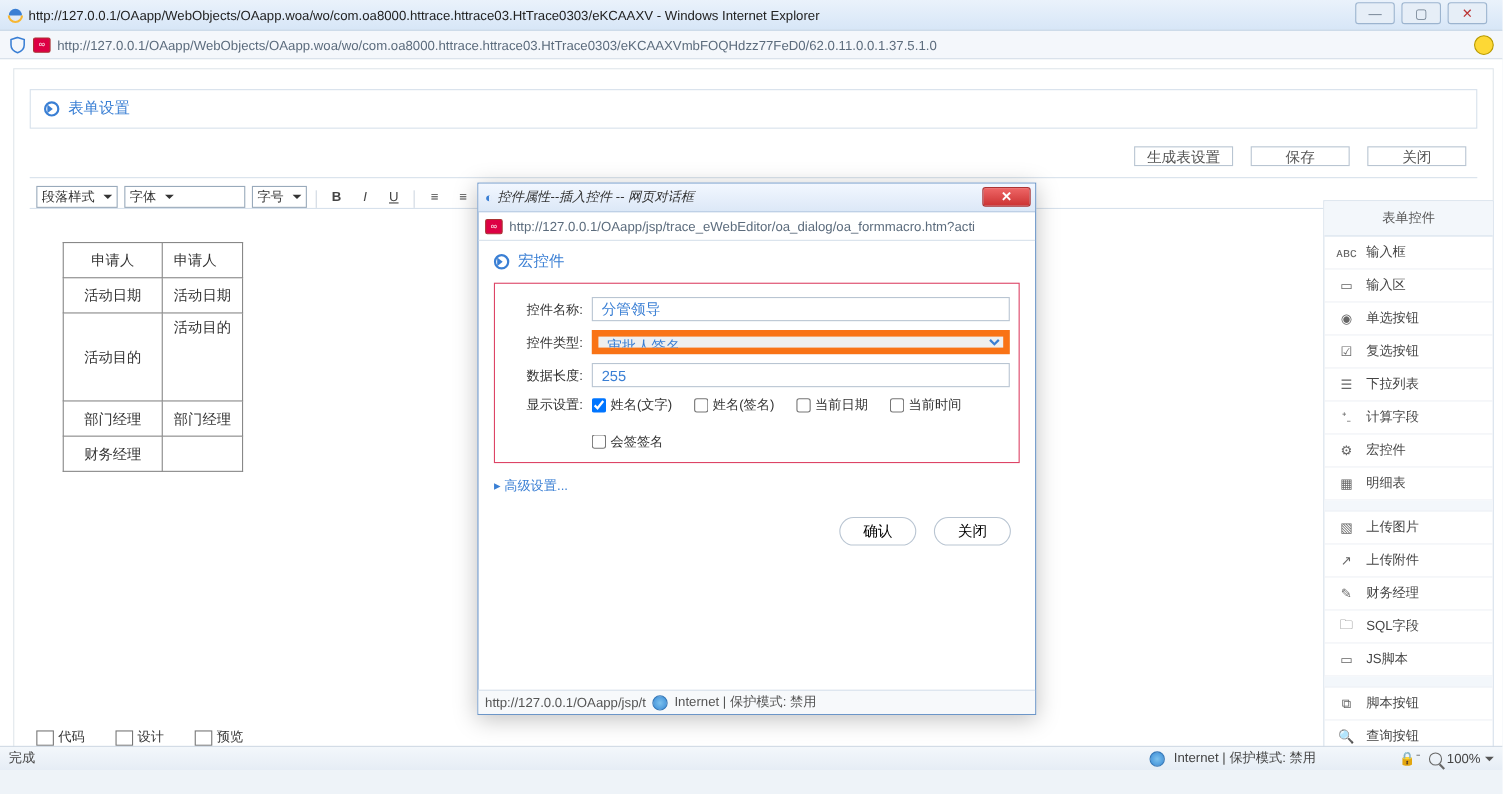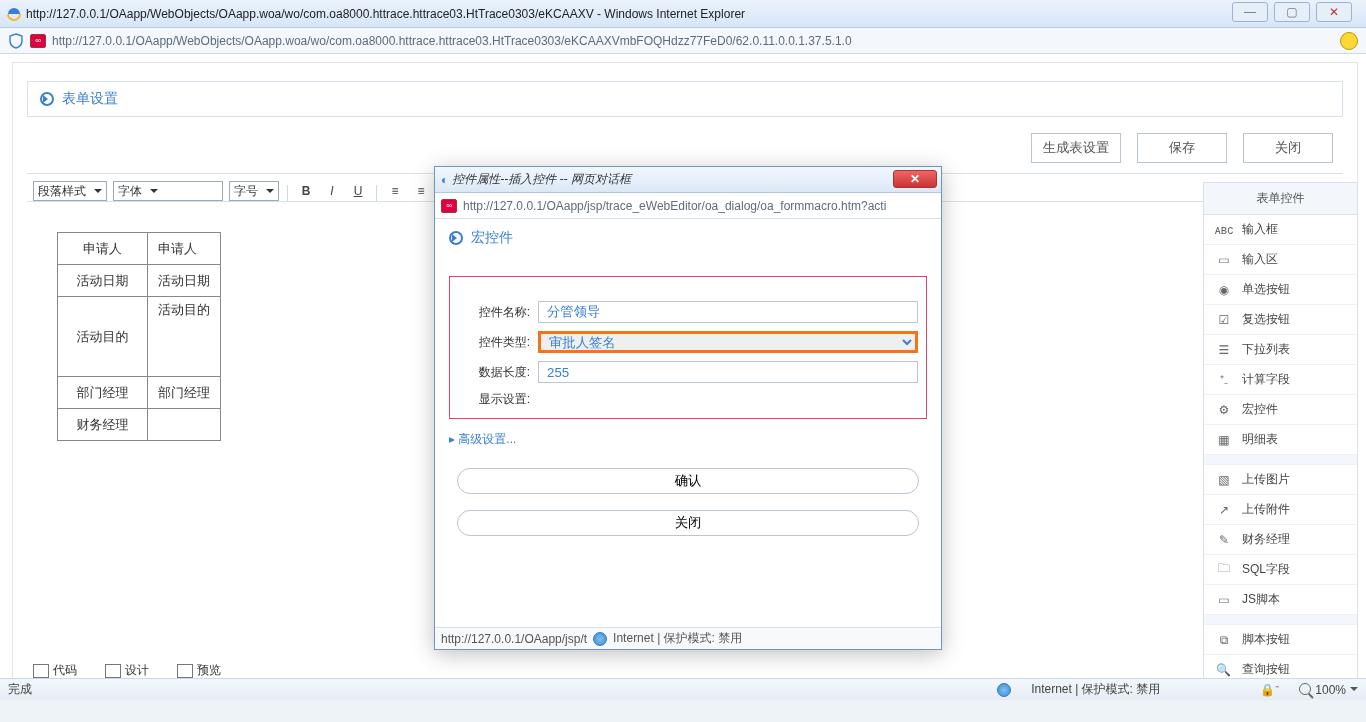--- a/index.html
+++ b/index.html
@@ -23,21 +23,21 @@
 .page { position: relative; height: 646px; background: #fff; }
 
 .page-inner { position: absolute; inset: 8px 8px 8px 12px; border: 1px solid #e0e6ec; background: #fff; }
 
 .panel-head { height: 36px; margin: 18px 14px 0; border: 1px solid #d7e1ec; display: flex; align-items: center; padding: 0 12px; }
 .panel-head .bullet, .dlg .bullet { width: 14px; height: 14px; border: 2px solid #3a7fd4; border-radius: 50%; margin-right: 8px; display: inline-flex; align-items: center; justify-content: center; }
 .panel-head .bullet::after, .dlg .bullet::after { content: ""; border: 4px solid transparent; border-left: 5px solid #3a7fd4; margin-left: 1px; }
 .panel-head .title { color: #3a7fd4; font-size: 14px; }
 
 .btnrow { display: flex; justify-content: flex-end; gap: 16px; padding: 16px 24px 10px; }
-.btnrow button { height: 30px; min-width: 90px; padding: 0 4px; border: 1px solid #b9c5d2; background: #fff; color: #555; cursor: pointer; }
+.btnrow button { height: 18px; min-width: 90px; padding: 0 4px; border: 1px solid #b9c5d2; background: #fff; color: #555; cursor: pointer; }
 
 .editor-wrap { margin: 0 14px 0 14px; border-top: 1px solid #d7e1ec; position: relative; }
 .toolbar { height: 28px; display: flex; align-items: flex-end; gap: 6px; padding: 0 6px; border-bottom: 1px solid #d7e1ec; }
 .toolbar .sel { height: 20px; border: 1px solid #9ab; background: #fff; padding: 0 4px; display: flex; align-items: center; gap: 8px; font-size: 12px; }
 .toolbar .sel .car { border: 4px solid transparent; border-top: 4px solid #333; margin-top: 4px; }
 .toolbar .tb { width: 20px; height: 20px; display: flex; align-items: center; justify-content: center; color: #444; cursor: pointer; }
 .toolbar .bold { font-weight: bold; } .toolbar .ital { font-style: italic; } .toolbar .und { text-decoration: underline; }
 .toolbar .sep { width: 1px; height: 16px; background: #cfd8e2; margin: 0 2px; }
 
 .canvas { height: 480px; overflow: auto; background: #fff; position: relative; }
@@ -59,39 +59,39 @@
 .palette .psep { height: 10px; background: #f3f7fb; border-bottom: 1px solid #eef1f5; }
 
 
 .dlg { position: absolute; left: 434px; top: 112px; width: 508px; height: 484px; border: 1px solid #6c96c8; background: #fff; box-shadow: 0 4px 20px rgba(0,0,0,.25); z-index: 50; }
 .dlg .dtb { height: 26px; background: linear-gradient(#f2f7ff,#dce8f7); border-bottom: 1px solid #b0c6e0; display: flex; align-items: center; padding: 0 6px; position: relative; }
 .dlg .dtb .dtitle { color: #333; font-size: 12px; font-style: italic; }
 .dlg .dtb .dclose { position: absolute; right: 4px; top: 3px; width: 44px; height: 18px; border: 1px solid #a33; border-radius: 3px; background: linear-gradient(#e66,#c33); color: #fff; display: flex; align-items: center; justify-content: center; font-weight: bold; cursor: pointer; }
 .dlg .daddr { height: 26px; display: flex; align-items: center; padding: 0 6px; gap: 6px; border-bottom: 1px solid #d7e1ec; color: #5c6c7d; }
 .dlg .daddr .favred { width: 16px; height: 14px; border: 1px solid #a33; background: #d04; color: #fff; font: 8px/1 Arial; display: flex; align-items: center; justify-content: center; border-radius: 2px; }
 .dlg .dhead { padding: 10px 14px 4px; display: flex; align-items: center; color: #3a7fd4; font-size: 14px; }
-.dlg .dform { margin: 25px 14px 0; border: 1px solid #d46; padding: 20px 8px 10px; }
+.dlg .dform { margin: 6px 14px 0; border: 1px solid #d46; padding: 8px 8px 10px; }
 .dlg .drow { display: flex; align-items: center; height: 30px; }
 .dlg .drow .dlabel { width: 72px; text-align: right; color: #333; }
 .dlg .drow .dfield { flex: 1; margin-left: 8px; }
 .dlg .drow input[type=text] { width: 100%; height: 22px; border: 1px solid #b9c5d2; padding: 0 8px; color: #3a7fd4; }
-.dlg .drow select { width: 100%; height: 22px; border: 3px solid #f97316; padding: 0 4px; color: #3a7fd4; }
+.dlg .drow select { width: 100%; height: 22px; border: 6px solid #f97316; padding: 0 4px; color: #3a7fd4; }
 .dlg .dchk { display: flex; flex-wrap: wrap; gap: 16px 20px; padding-left: 80px; }
 .dlg .dchk label { display: flex; align-items: center; gap: 4px; }
 .dlg .adv { margin: 12px 14px; color: #3a7fd4; cursor: pointer; }
-.dlg .dbtns { display: flex; justify-content: flex-end; gap: 16px; padding: 8px 22px; flex-direction: column; }
+.dlg .dbtns { display: flex; justify-content: flex-end; gap: 16px; padding: 8px 22px; }
 .dlg .dbtns button { height: 26px; min-width: 70px; border: 1px solid #b9c5d2; border-radius: 14px; background: #fff; cursor: pointer; }
 .dlg .dstatus { position: absolute; left: 0; right: 0; bottom: 0; height: 22px; border-top: 1px solid #d7e1ec; display: flex; align-items: center; padding: 0 6px; gap: 6px; color: #555; background: #f7f9fb; }
 .dlg .globe { width: 14px; height: 14px; border-radius: 50%; background: radial-gradient(#7cc1ee,#3a8bd6); border: 1px solid #3578b8; }
 
 
-.statusbar { position: absolute; left: 0; right: 0; bottom: 0; height: 22px; border-top: 1px solid #cfd9e4; background: linear-gradient(#f3f7fb,#e6edf5); display: flex; align-items: center; padding: 0 8px; gap: 20px; font-size: 12px; color: #444; }
+.statusbar { position: absolute; left: 0; right: 0; bottom: 0; height: 22px; border-top: 1px solid #cfd9e4; background: linear-gradient(#f3f7fb,#e6edf5); display: flex; align-items: center; padding: 0 8px; gap: 8px; font-size: 12px; color: #444; }
 .statusbar .spacer { flex: 1; }
 .statusbar .globe { width: 14px; height: 14px; border-radius: 50%; background: radial-gradient(#7cc1ee,#3a8bd6); border: 1px solid #3578b8; }
-.statusbar .zoom { display: flex; align-items: flex-start; gap: 4px; }
+.statusbar .zoom { display: flex; align-items: center; gap: 4px; }
 .statusbar .zoom .mag { width: 12px; height: 12px; border: 1.5px solid #666; border-radius: 50%; position: relative; }
 .statusbar .zoom .mag::after { content: ""; position: absolute; width: 6px; height: 1.5px; background: #666; transform: rotate(45deg); bottom: -3px; right: -4px; }
 .statusbar .caret { border: 4px solid transparent; border-top: 4px solid #555; margin-top: 4px; }
 </style>
 </head>
 <body>
 
 <div class="browser-chrome">
   <div class="titlebar">
     <span class="favicon">
@@ -293,20 +293,44 @@
         <div class="drow">
           <div class="dlabel">控件类型:</div>
           <div class="dfield"><select><option>审批人签名</option></select></div>
         </div>
         <div class="drow">
           <div class="dlabel">数据长度:</div>
           <div class="dfield"><input type="text" value="255" style=""></div>
         </div>
         <div class="drow" style="height:auto;align-items:flex-start;padding-top:4px">
           <div class="dlabel">显示设置:</div>
+          <div class="dfield">
+            <div class="dchk" style="padding-left:0">
+              <label>
+                  <input type="checkbox" checked="" style="">
+                  <span>姓名(文字)</span>
+                </label>
+              <label>
+                  <input type="checkbox" style="">
+                  <span>姓名(签名)</span>
+                </label>
+              <label>
+                  <input type="checkbox" style="">
+                  <span>当前日期</span>
+                </label>
+              <label>
+                  <input type="checkbox" style="">
+                  <span>当前时间</span>
+                </label>
+              <label>
+                  <input type="checkbox" style="">
+                  <span>会签签名</span>
+                </label>
+            </div>
+          </div>
         </div>
       </div>
 
       <div class="adv">▸ 高级设置...</div>
 
       <div class="dbtns">
         <button>确认</button>
         <button>关闭</button>
       </div>
 

